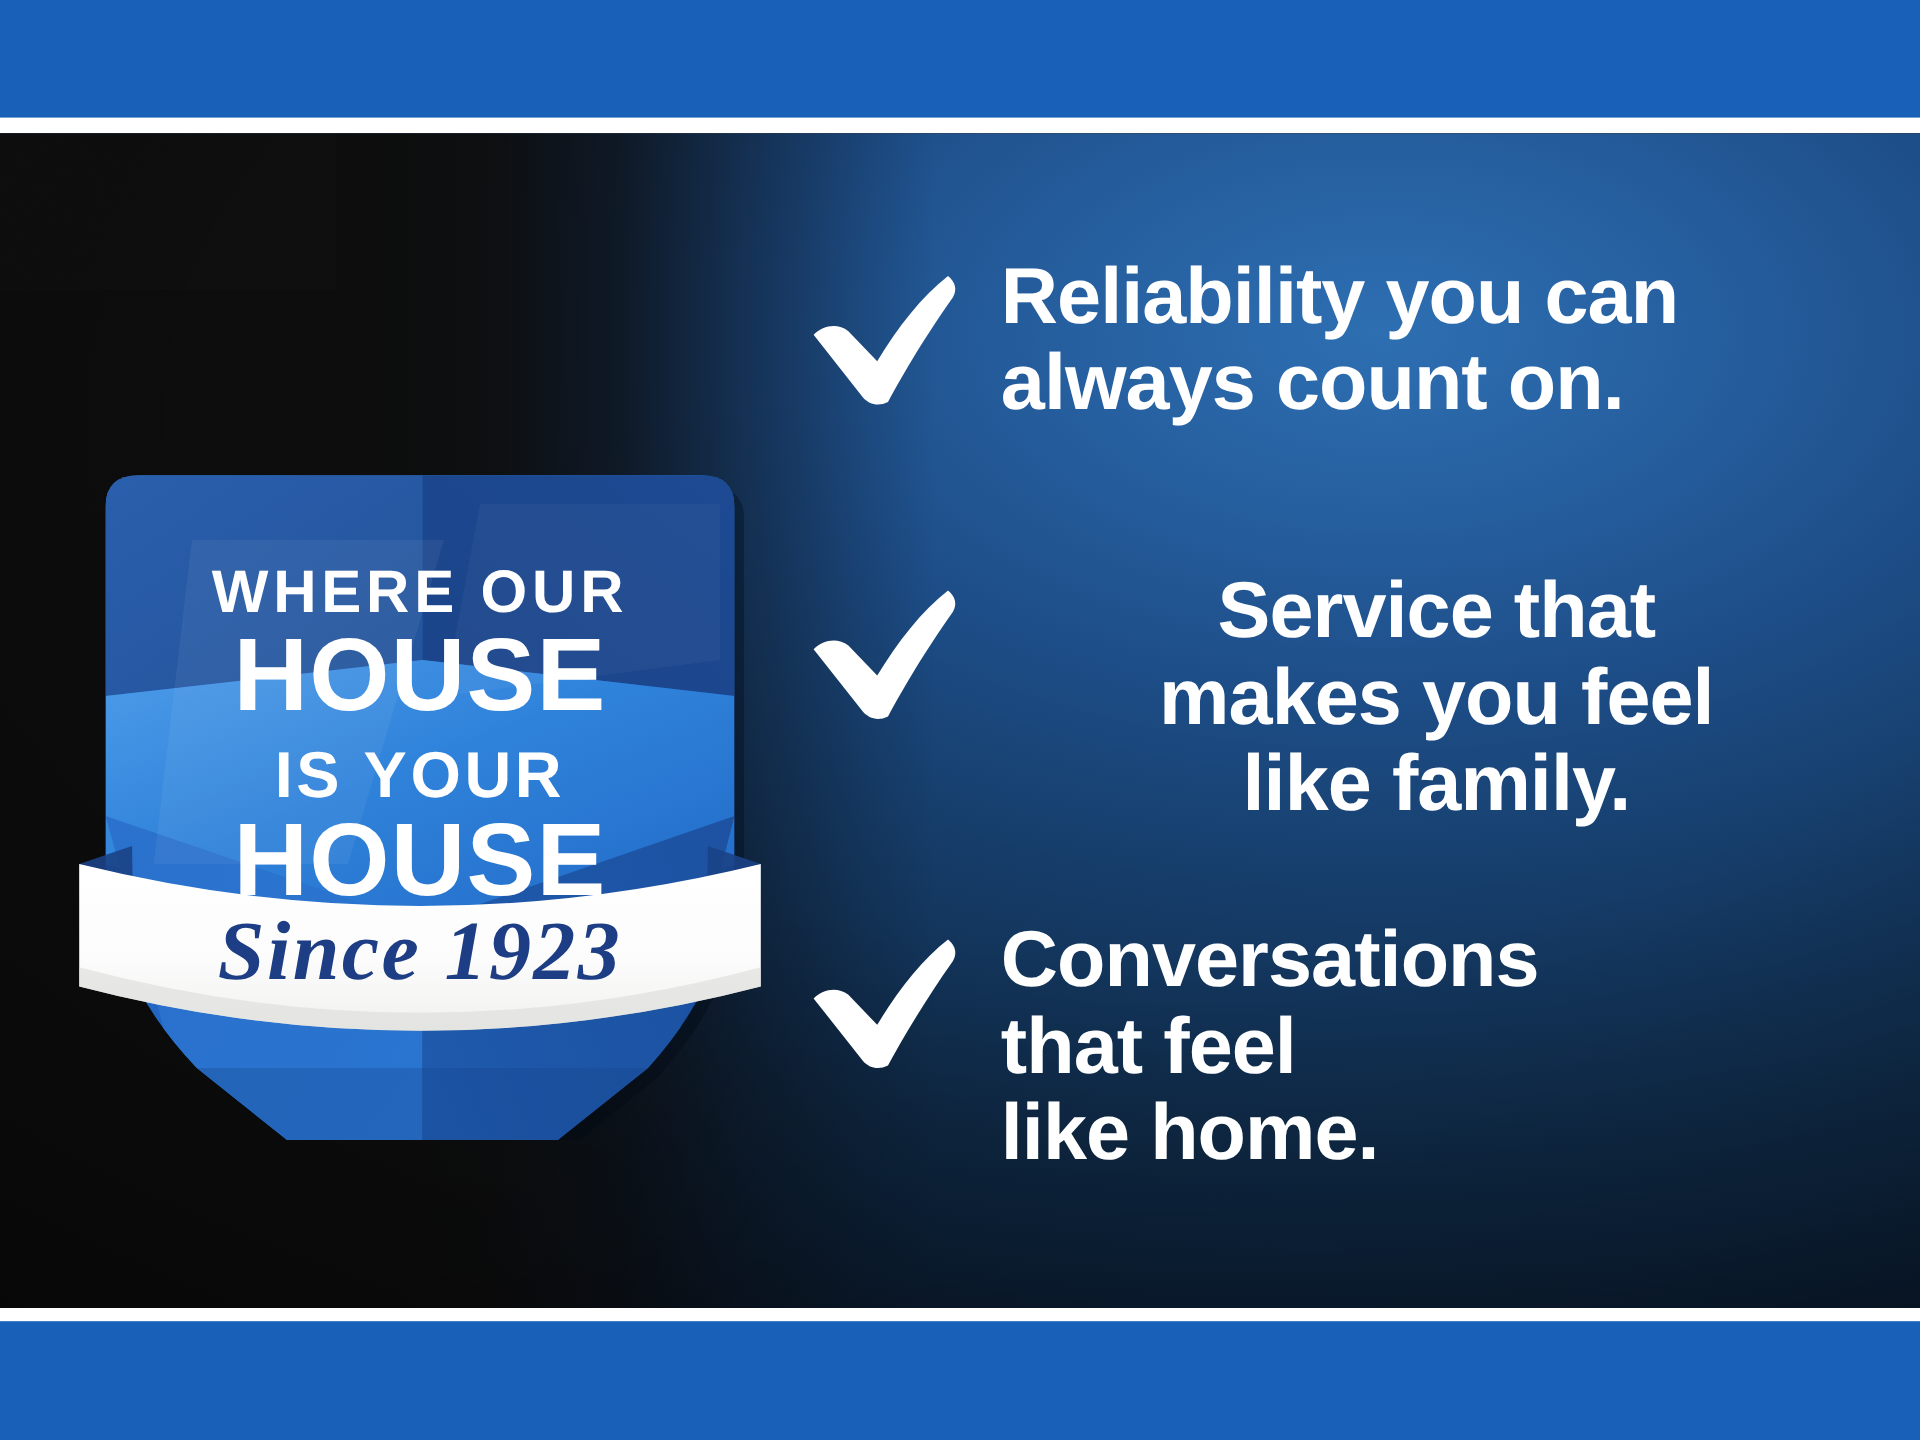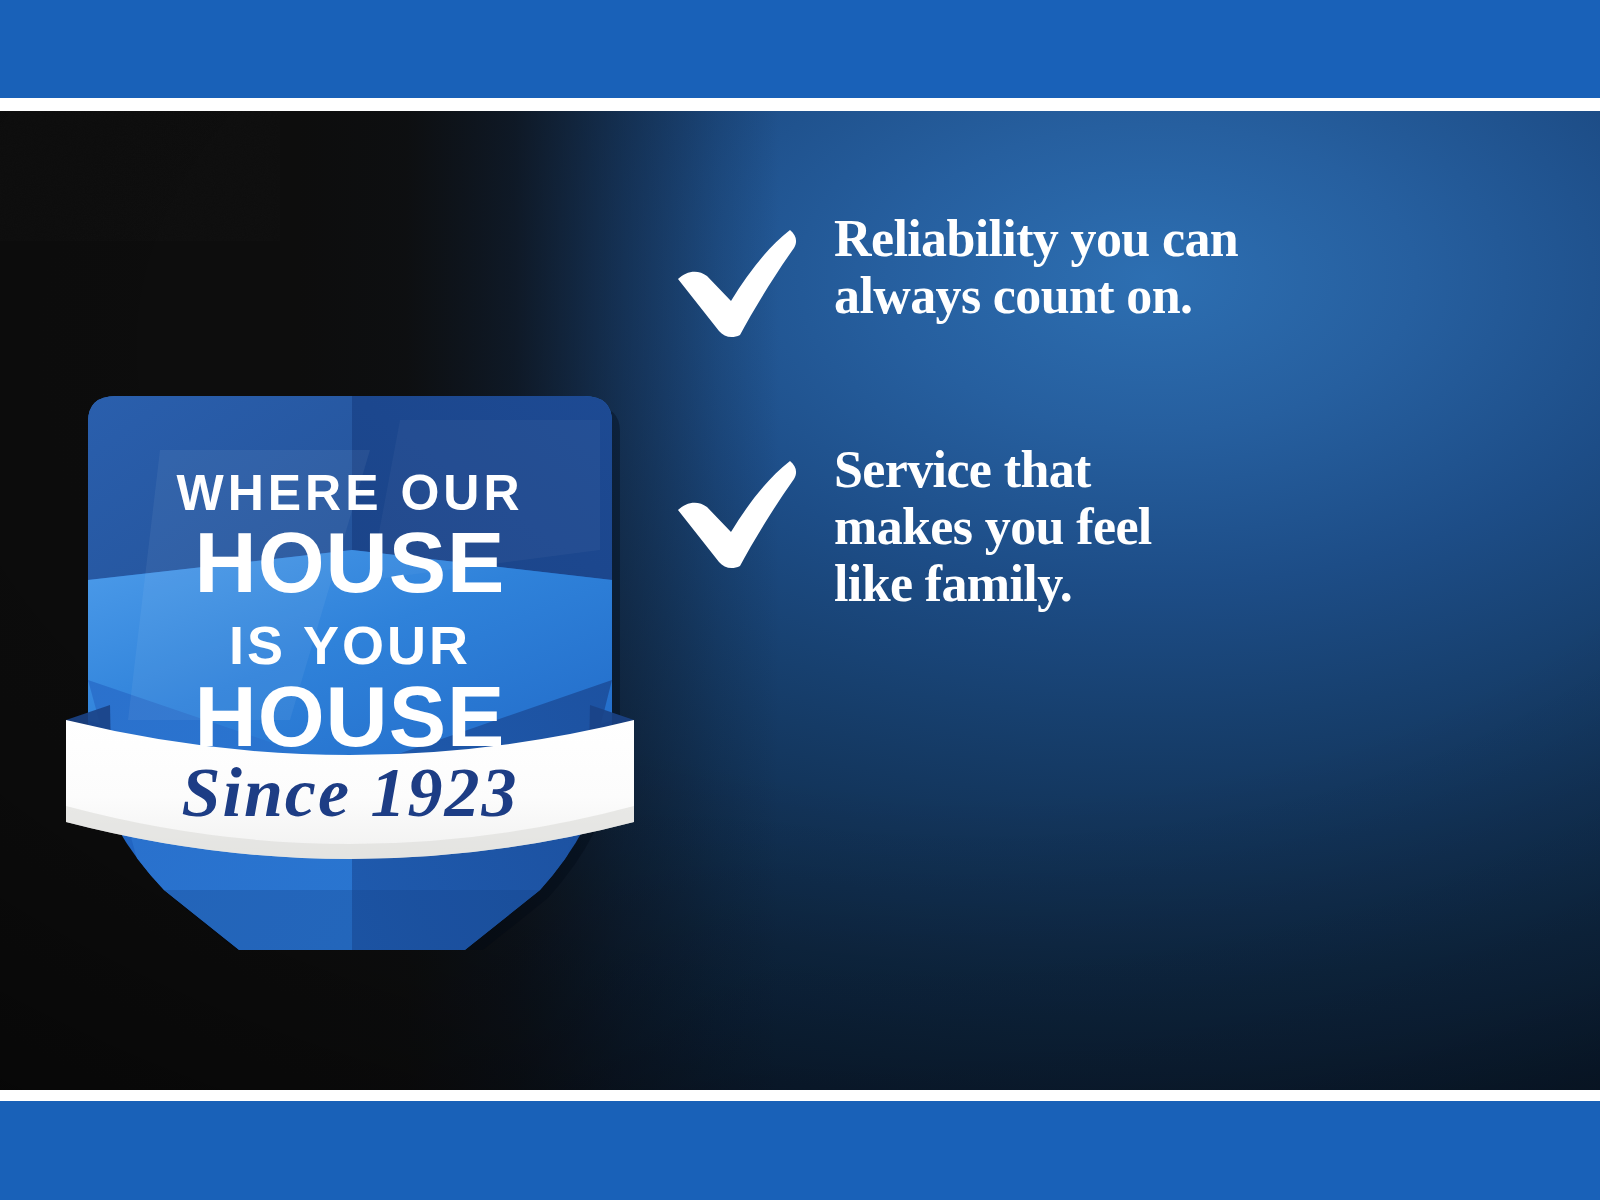--- a/index.html
+++ b/index.html
@@ -105,38 +105,38 @@
     left: 660px;
     top: 100px;
     width: 900px;
   }
   .bullet {
     position: relative;
     display: block;
     min-height: 100px;
   }
   .bullet-1 { margin-bottom: 118px; }
-  .bullet-2 { margin-bottom: 75px; }
+  .bullet-2 { margin-bottom: 75px; text-align: center; }
 
   .check {
     position: absolute;
     left: 14px;
     top: 16px;
     width: 126px;
     height: 112px;
   }
   .check svg { display: block; width: 100%; height: 100%; }
 
   .bullet-text {
     margin: 0;
     padding-left: 174px;
     color: #ffffff;
-    font-family: Liberation Serif, serif;
+    font-family: Liberation Sans, sans-serif;
     font-weight: bold;
-    font-size: 52px;
+    font-size: 66px;
     line-height: 1.09;
     letter-spacing: -0.012em;
     white-space: pre-line;
     text-rendering: optimizeLegibility;
   }
 </style>
 </head>
 <body>
 
 <div class="canvas">
@@ -284,19 +284,31 @@
             <path d="M 4,52 C 12,44 24,42 33,49 L 57,74 C 74,46 94,20 116,3
                      C 122,8 124,14 120,21 C 98,52 79,84 66,108
                      C 58,112 50,110 45,104 Z" fill="#ffffff"></path>
           </svg>
         </span>
         <p class="bullet-text">Service that
 makes you feel
 like family.</p>
       </div>
 
+      <div class="bullet bullet-3">
+        <span class="check">
+          <svg viewBox="0 0 126 112" xmlns="http://www.w3.org/2000/svg">
+            <path d="M 4,52 C 12,44 24,42 33,49 L 57,74 C 74,46 94,20 116,3
+                     C 122,8 124,14 120,21 C 98,52 79,84 66,108
+                     C 58,112 50,110 45,104 Z" fill="#ffffff"></path>
+          </svg>
+        </span>
+        <p class="bullet-text">Conversations
+that feel
+like home.</p>
+      </div>
 
     </div>
   </div>
 
   <div class="bar bar-bottom"></div>
 
 </div>
 
 </body></html>

